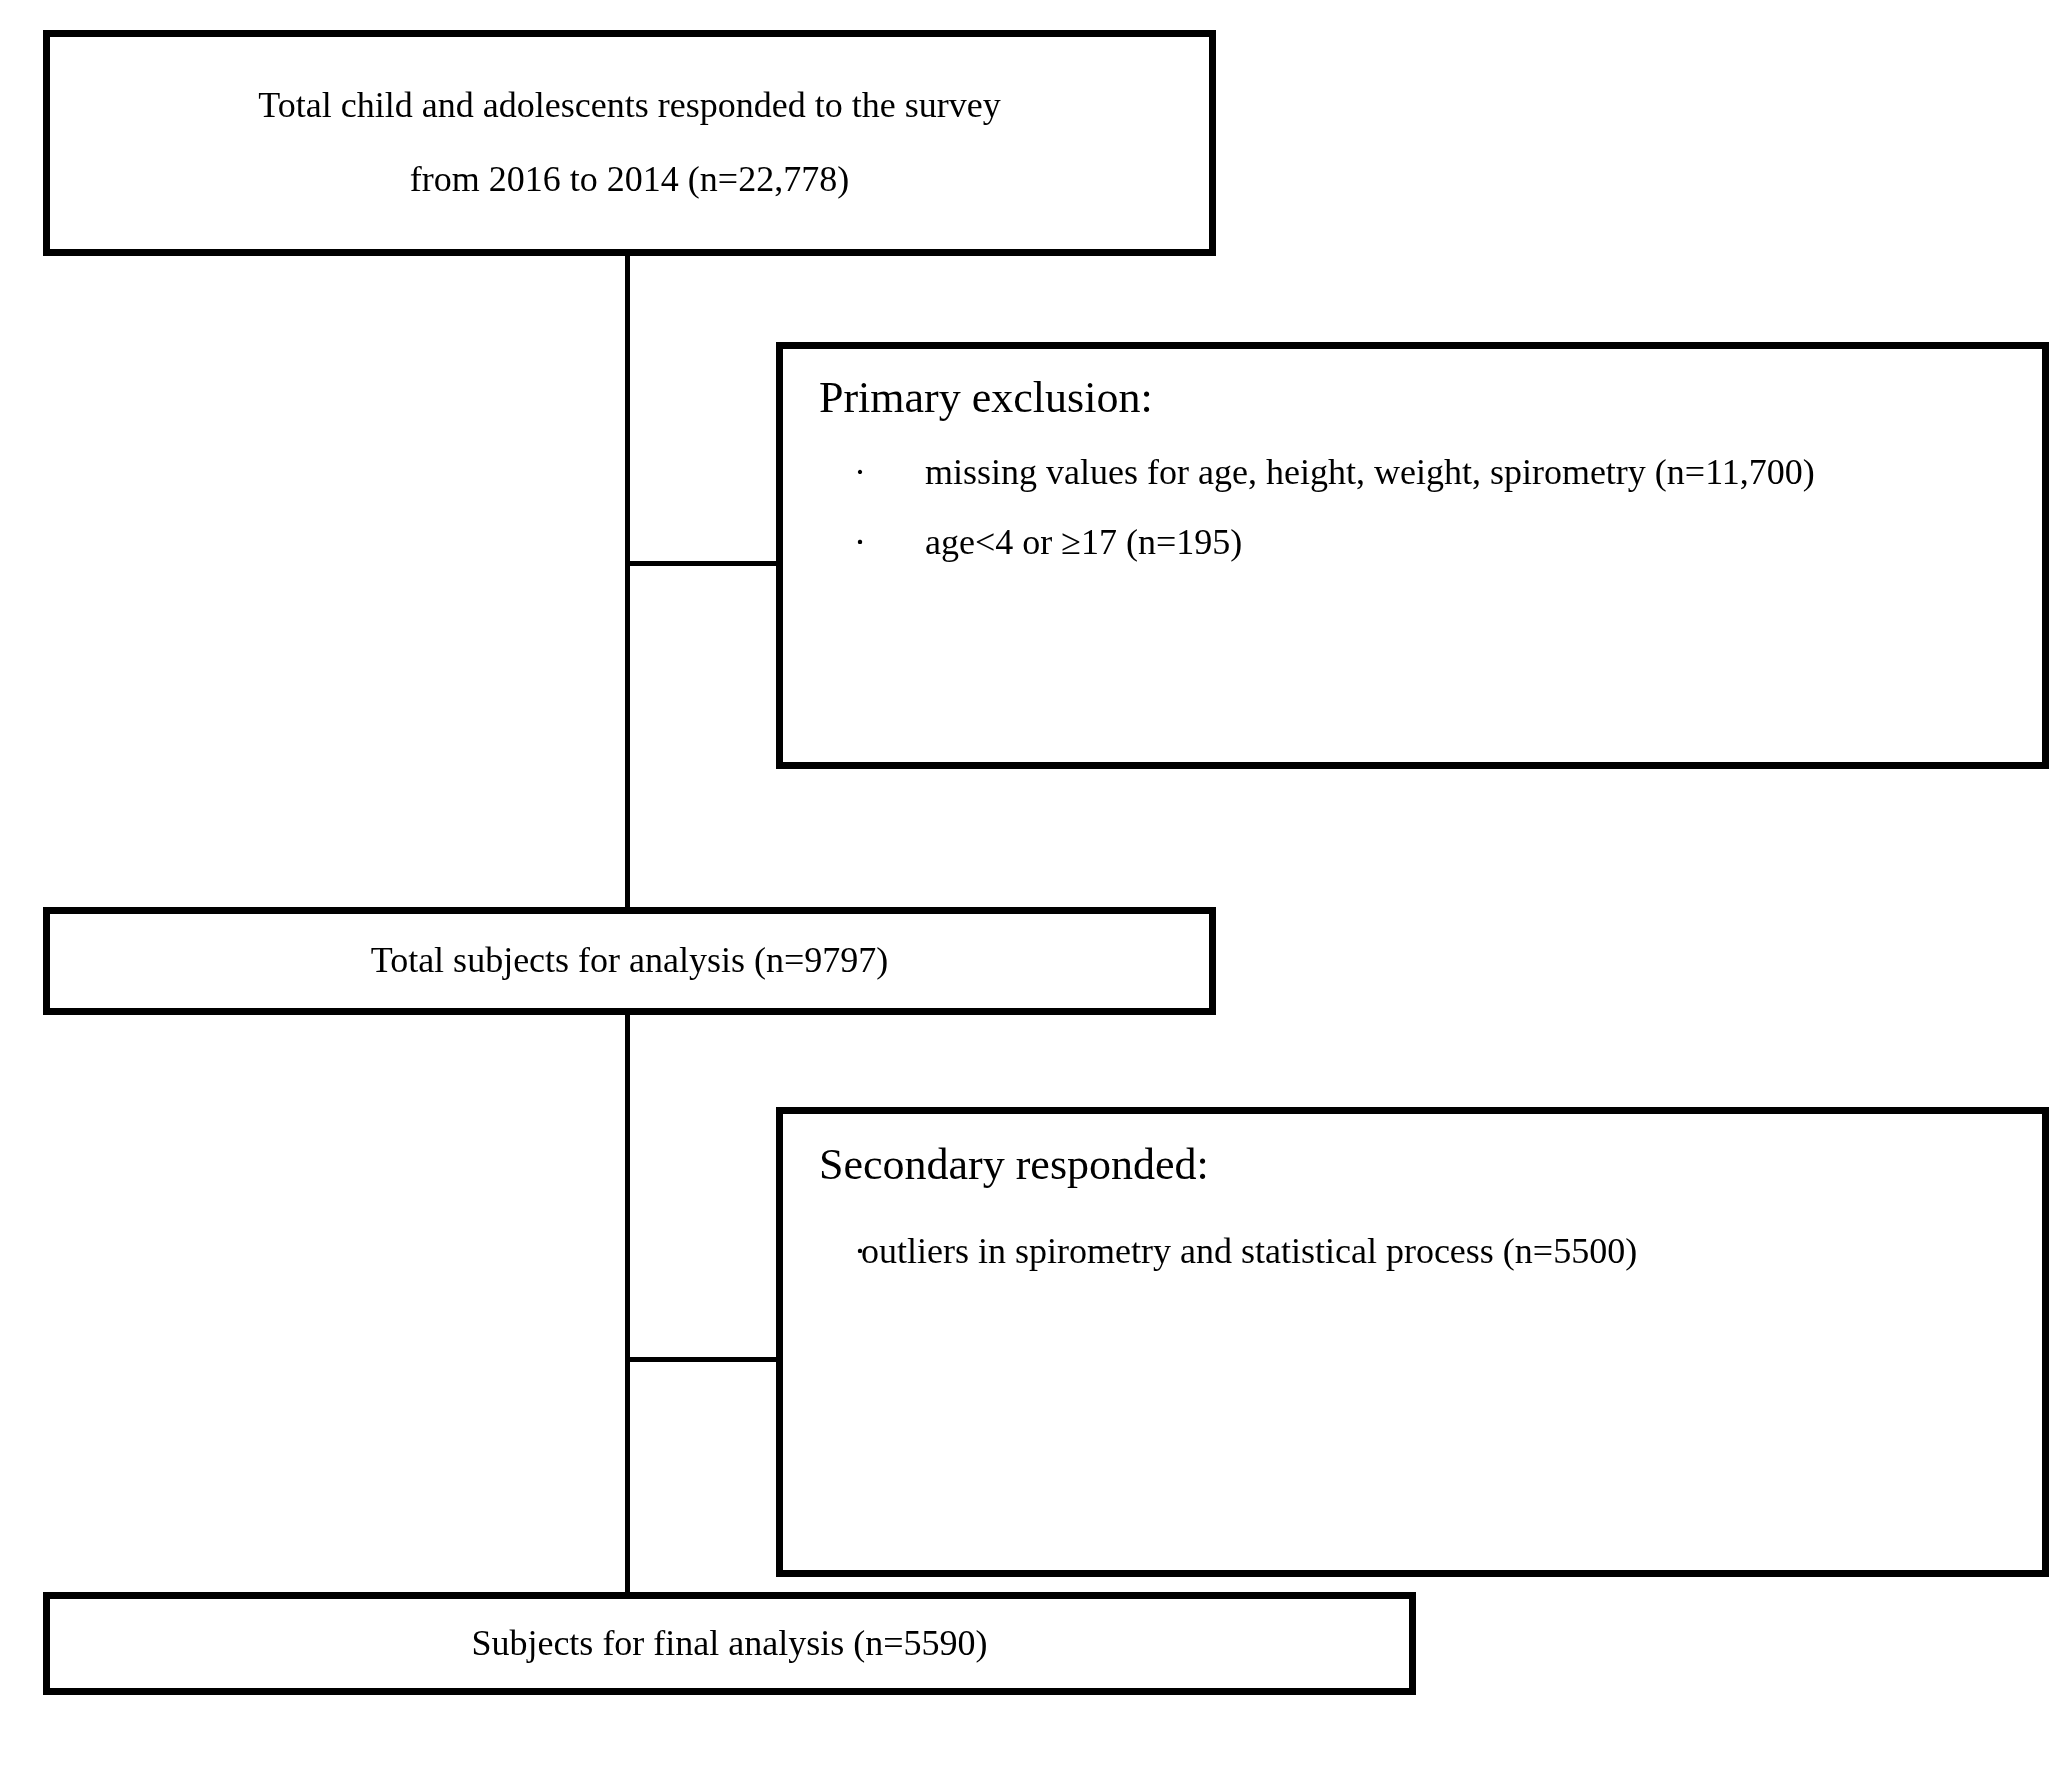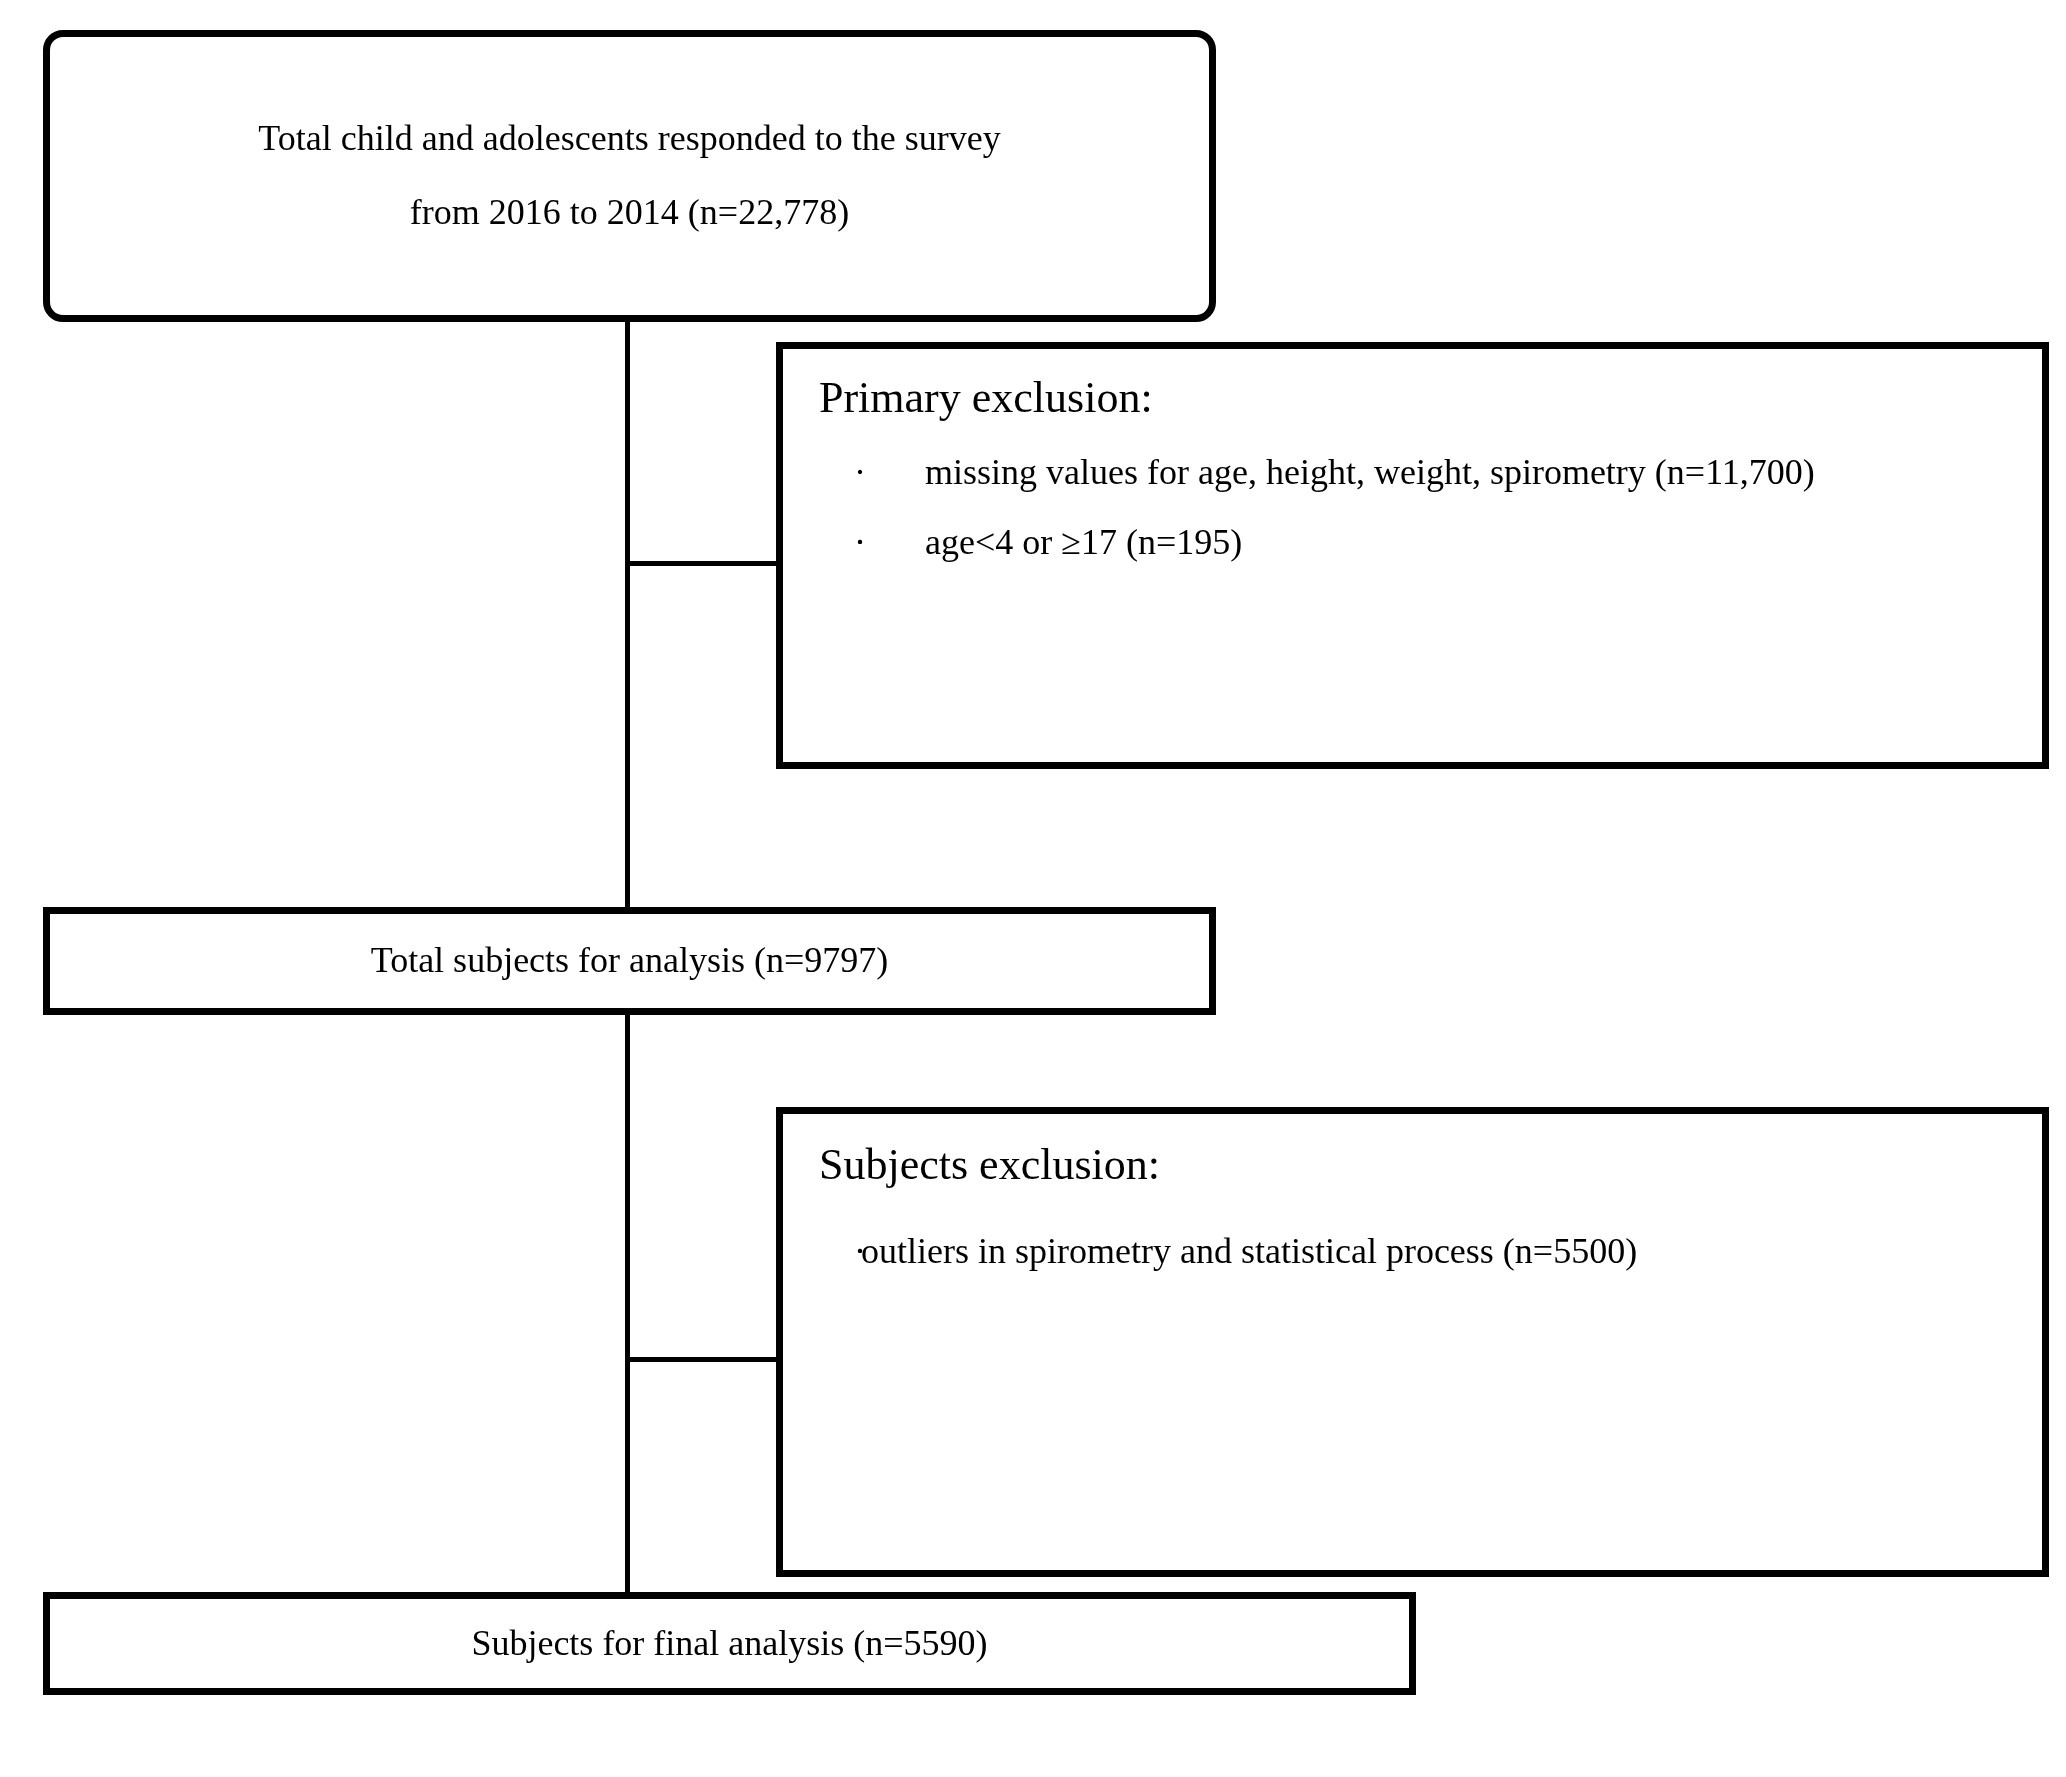--- a/index.html
+++ b/index.html
@@ -38,21 +38,21 @@
     justify-content: center;
   }
   .box-center .fc-line {
     font-size: 36px;
     line-height: 1.05;
     white-space: nowrap;
     text-align: center;
   }
 
   
-  #box-survey { left: 43px; top: 30px; width: 1173px; height: 292px; border-radius: 20px; }
+  #box-survey { left: 43px; top: 30px; width: 1173px; height: 226px; }
   #box-survey .fc-line:first-child { margin-bottom: 36px; }
 
   #box-total-analysis { left: 43px; top: 907px; width: 1173px; height: 108px; }
   #box-final-analysis { left: 43px; top: 1592px; width: 1373px; height: 103px; }
 
   
   .box-excl {
     padding: 26px 17px 19.4px 36px;
   }
   .excl-title {
@@ -147,21 +147,21 @@
       </ul>
     </div>
   </div>
 
   <div class="fc-box box-center" id="box-total-analysis">
     <div class="fc-line">Total subjects for analysis (n=9797)</div>
   </div>
 
   <div class="fc-box box-excl" id="box-secondary-exclusion">
     <div class="box-excl-inner">
-      <div class="excl-title">Subjects exclusion:</div>
+      <div class="excl-title">Secondary responded:</div>
       <ul class="excl-list">
         <li class="excl-item">
           <span class="excl-bullet">·</span>
         </li>
         <li class="excl-item">
           <span class="excl-bullet">·</span>
           <span>outliers in spirometry and statistical process (n=5500)</span>
         </li>
       </ul>
     </div>

